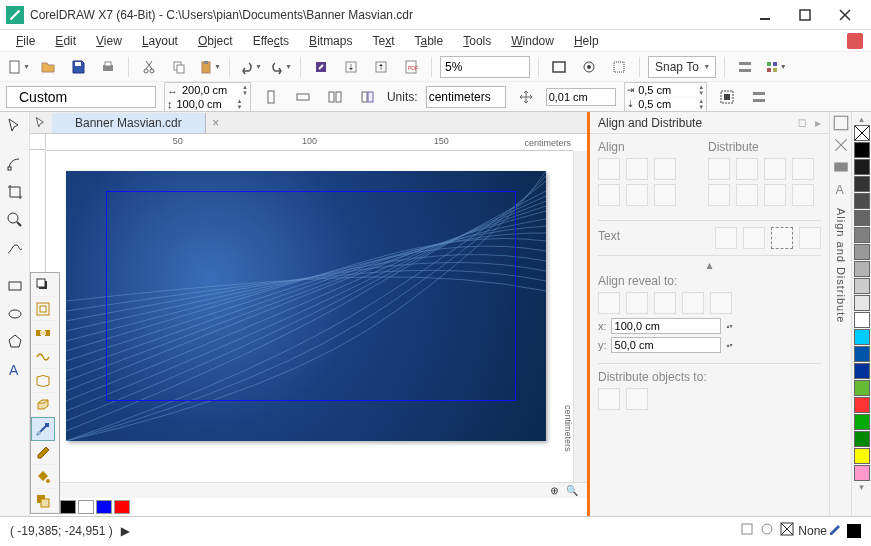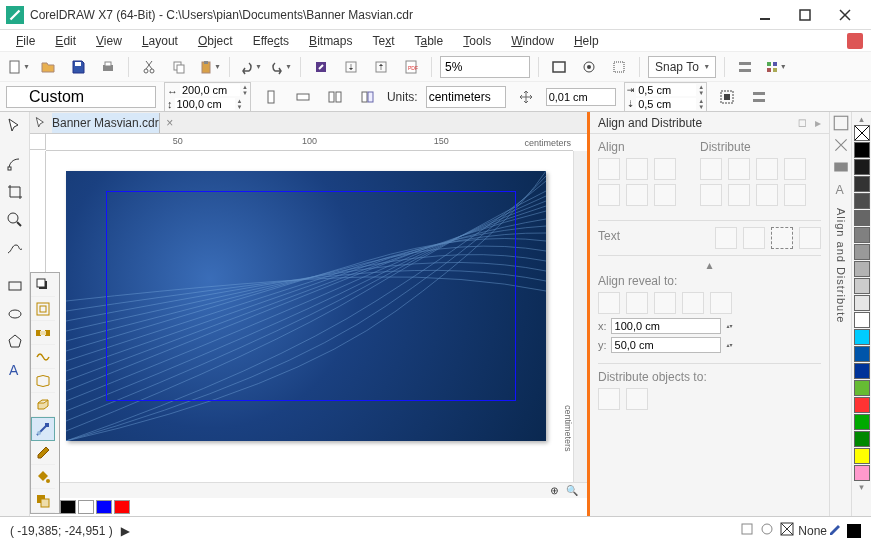--- a/index.html
+++ b/index.html
@@ -18,40 +18,40 @@
 
 .toolbar1 { height: 30px; display: flex; align-items: center; padding: 2px 6px; gap: 6px; border-bottom: 1px solid #eee; background:#fafafa;}
 .toolbar1 .sep { width:1px; height:20px; background:#ddd; margin:0 2px;}
 .tbtn { width: 24px; height: 24px; display: flex; align-items: center; justify-content: center; position:relative;}
 .tbtn svg { width:16px; height:16px; }
 .arrow { font-size:8px; color:#666; margin-left:1px;}
 
 .zoom-sel { width:90px; height:22px; border:1px solid #bbb; font-size:12px; padding:2px 4px; background:#fff;}
 
 .toolbar2 { height: 30px; display: flex; align-items: center; padding: 2px 6px; gap: 8px; border-bottom: 1px solid #ccc; background:#fafafa;}
-.preset-sel { width:150px; height:22px; border:1px solid #bbb; padding:2px 22px; font-size:16px; background:#fff;}
+.preset-sel { width:150px; height:22px; border:1px solid #bbb; padding:2px 12px; font-size:14px; background:#fff;}
 .dimbox { display:flex; flex-direction:column; border:1px solid #ccc; font-size:11px;}
 .dimbox .row { display:flex; align-items:center; height:14px;}
 .dimbox input { width:60px; border:none; font-size:11px; padding:0 2px;}
 .spin { display:flex; flex-direction:column; font-size:6px; line-height:6px; color:#666; padding:0 2px;}
 .units-sel { width:80px; height:22px; border:1px solid #bbb; font-size:12px; padding:1px 2px; background:#fff;}
 .lbl { font-size:12px; }
 
 .workspace { display: flex; height: 404px; position:relative;}
 .toolbox { width: 30px; background:#f5f5f5; border-right:1px solid #ddd; display:flex; flex-direction:column; align-items:center; padding-top:2px; gap:4px;}
 .tool { width:24px; height:24px; display:flex; align-items:center; justify-content:center; color:#444;}
 .tool svg { width:18px; height:18px;}
 
 .flyout { position:absolute; left:30px; top:160px; width:30px; background:#f5f5f5; border:1px solid #aaa; display:flex; flex-direction:column; z-index:10;}
 .flyout .tool { border-bottom:1px solid #eee;}
 .flyout .tool.sel { background:#d8e8f8; border:1px solid #6aa;}
 
 .doc-area { flex:1; display:flex; flex-direction:column; position:relative;}
 .tabbar { height:22px; background:#eee; display:flex; align-items:center; border-bottom:1px solid #ccc;}
-.tab { padding:3px 0; background:#d8e8f8; font-size:12px; border-right:1px solid #bbb;}
+.tab { padding:3px 23px; background:#d8e8f8; font-size:12px; border-right:1px solid #bbb;}
 .corner { width:22px; height:22px; display:flex; align-items:center; justify-content:center;}
 .ruler-h { height:16px; background:#fff; border-bottom:1px solid #ccc; position:relative; font-size:9px; color:#666; margin-left:16px; margin-right:14px;}
 .ruler-h .ticklbl { position:absolute; bottom:4px; transform:translateX(-50%);}
 .ruler-unit { position:absolute; right:2px; bottom:2px; font-size:9px; color:#666;}
 .canvas-row { display:flex; flex:1; position:relative;}
 .ruler-v { width:16px; background:#fff; border-right:1px solid #ccc;}
 .canvas { flex:1; background:#fff; position:relative; overflow:hidden;}
 .page { position:absolute; left:20px; top:20px; width:480px; height:270px; box-shadow:2px 2px 4px rgba(0,0,0,.3); overflow:hidden;}
 .page-bg { width:100%; height:100%; background: radial-gradient(circle at 30% 40%, #3a6db8 0%, #1a4080 40%, #0a2850 100%);}
 .wave { position:absolute; inset:0; }
@@ -516,21 +516,21 @@
   </div>
 
   <div class="docker-area">
     <div class="docker">
       <div class="docker-header">
         <span>Align and Distribute</span>
         <span style="margin-left:auto; color:#aaa; font-size:11px">◻</span>
         <span style="margin-left:8px; color:#aaa">▸</span>
       </div>
       <div class="docker-body">
-        <div style="display:flex; gap:24px;">
+        <div style="display:flex; gap:32px;">
           <div class="sect">
             <div class="sect-title">Align</div>
             <div class="icon-grid">
                 <div class="ig"></div>
                 <div class="ig"></div>
                 <div class="ig"></div>
               </div>
             <div class="icon-grid">
                 <div class="ig"></div>
                 <div class="ig"></div>

